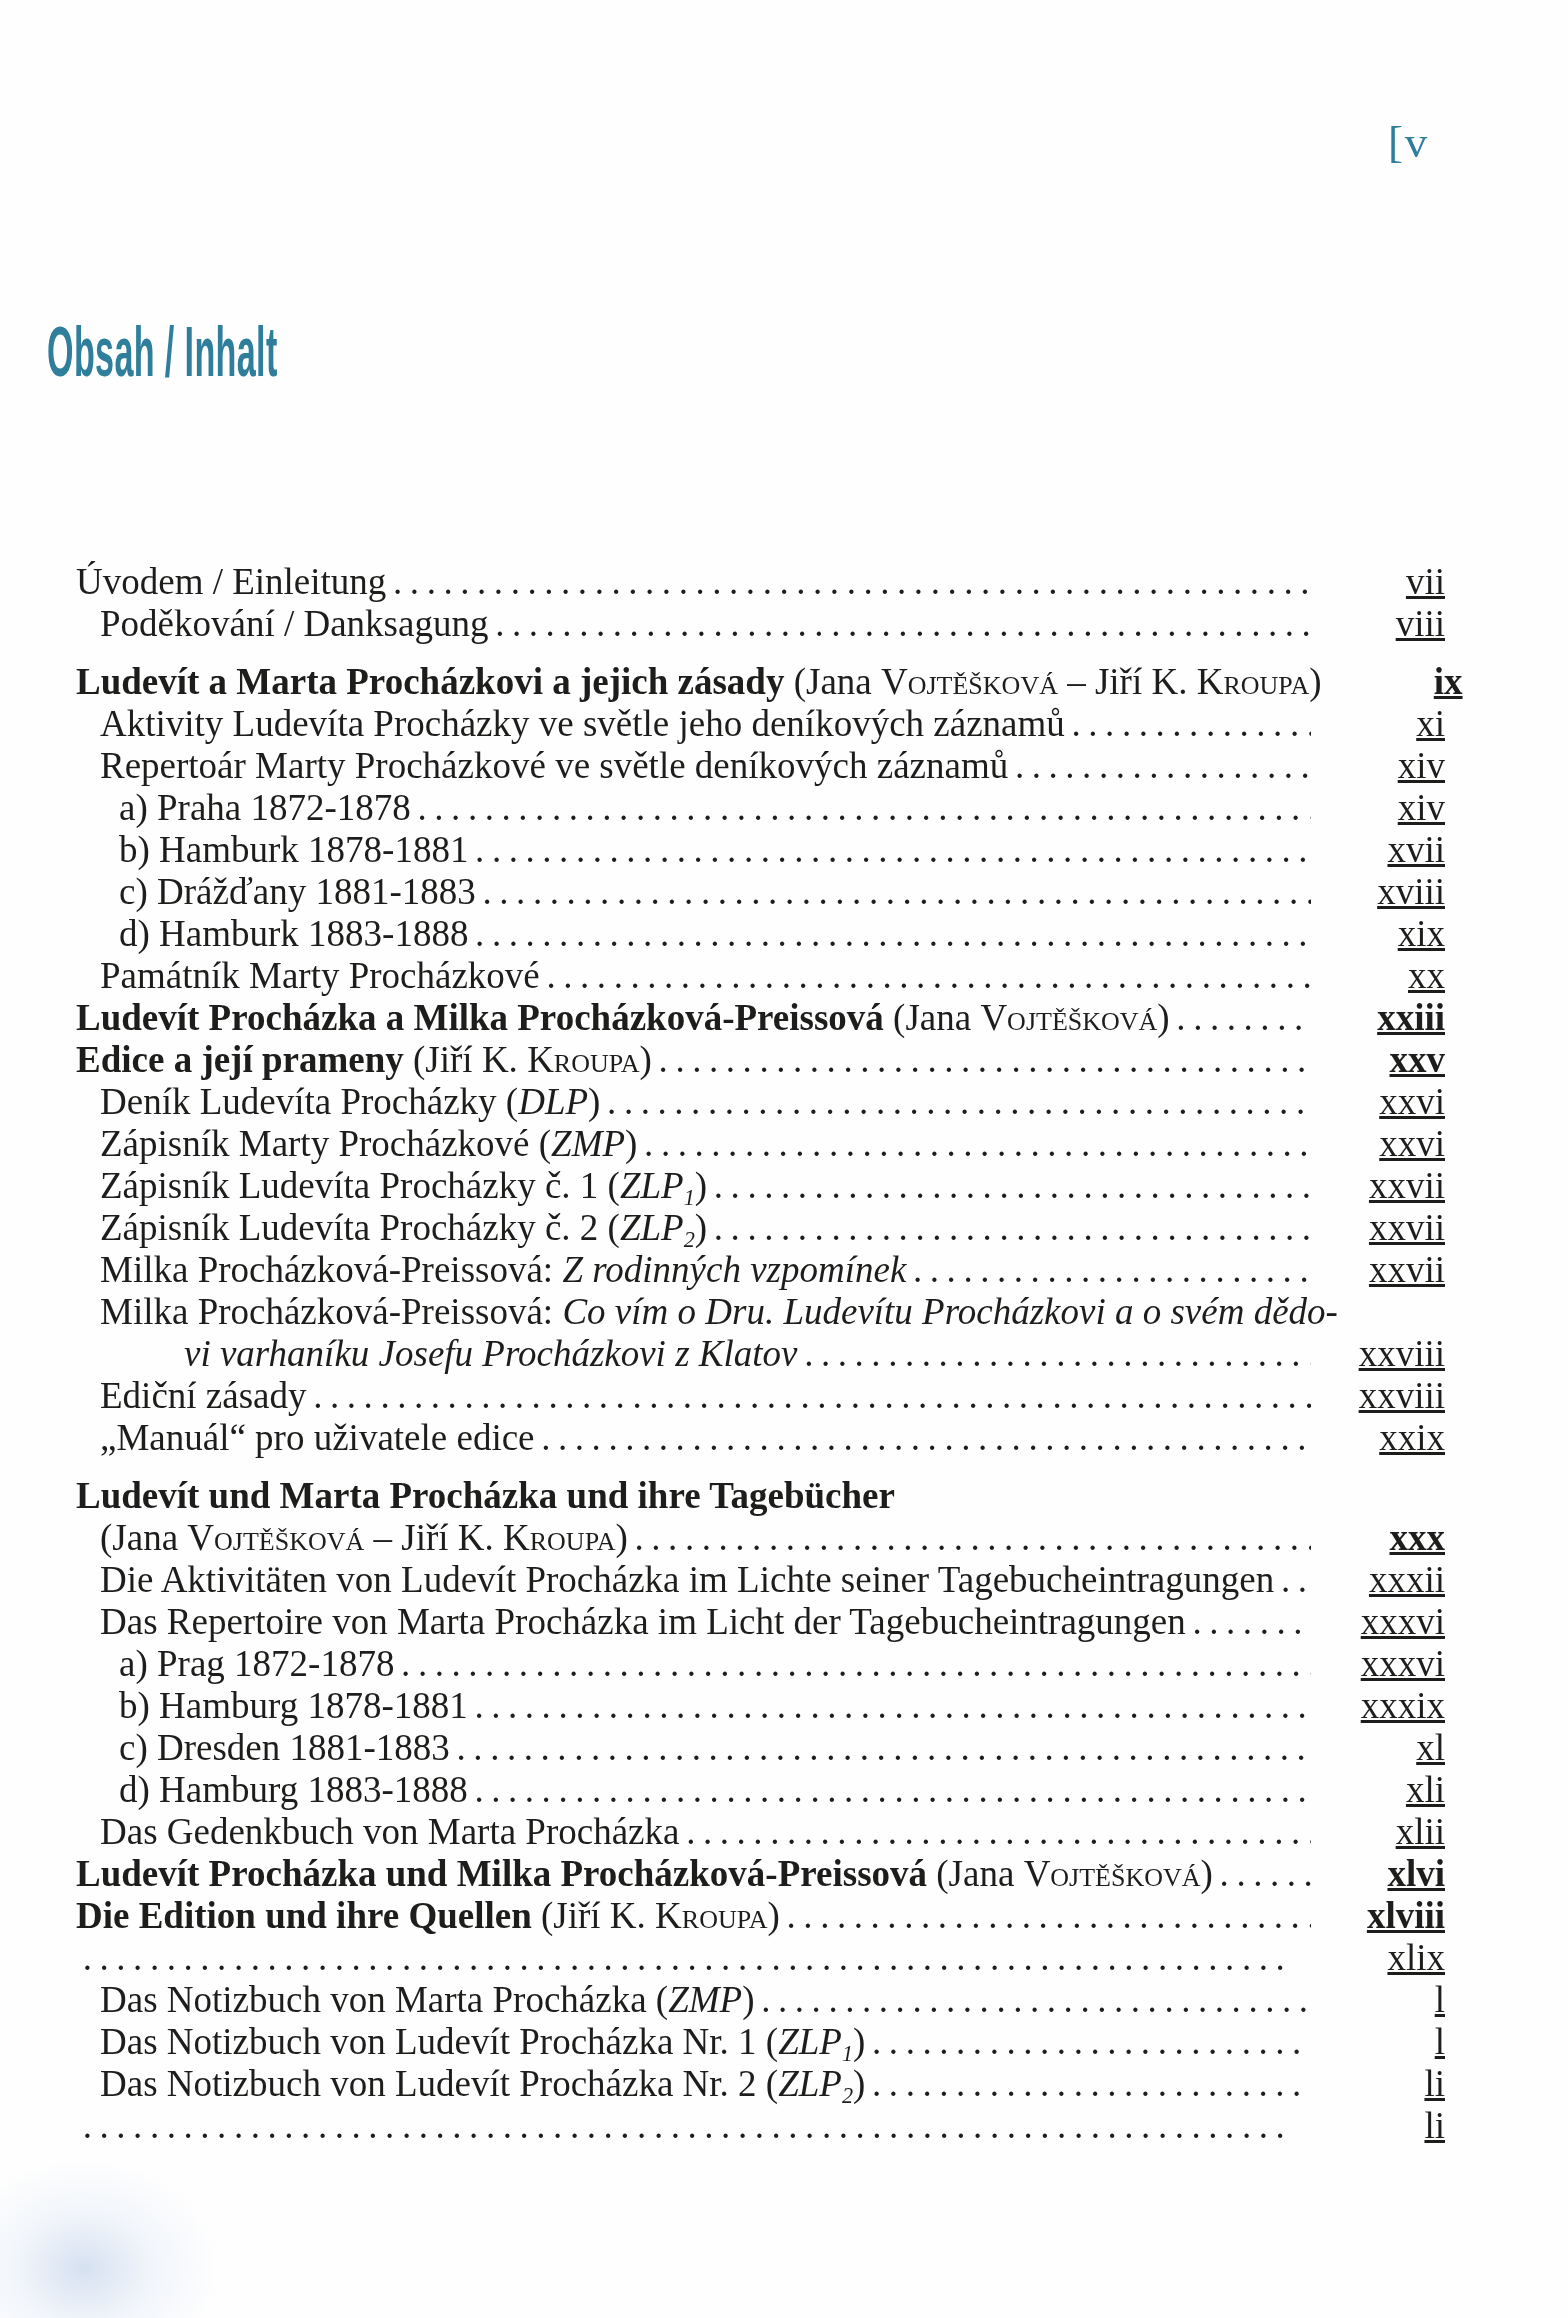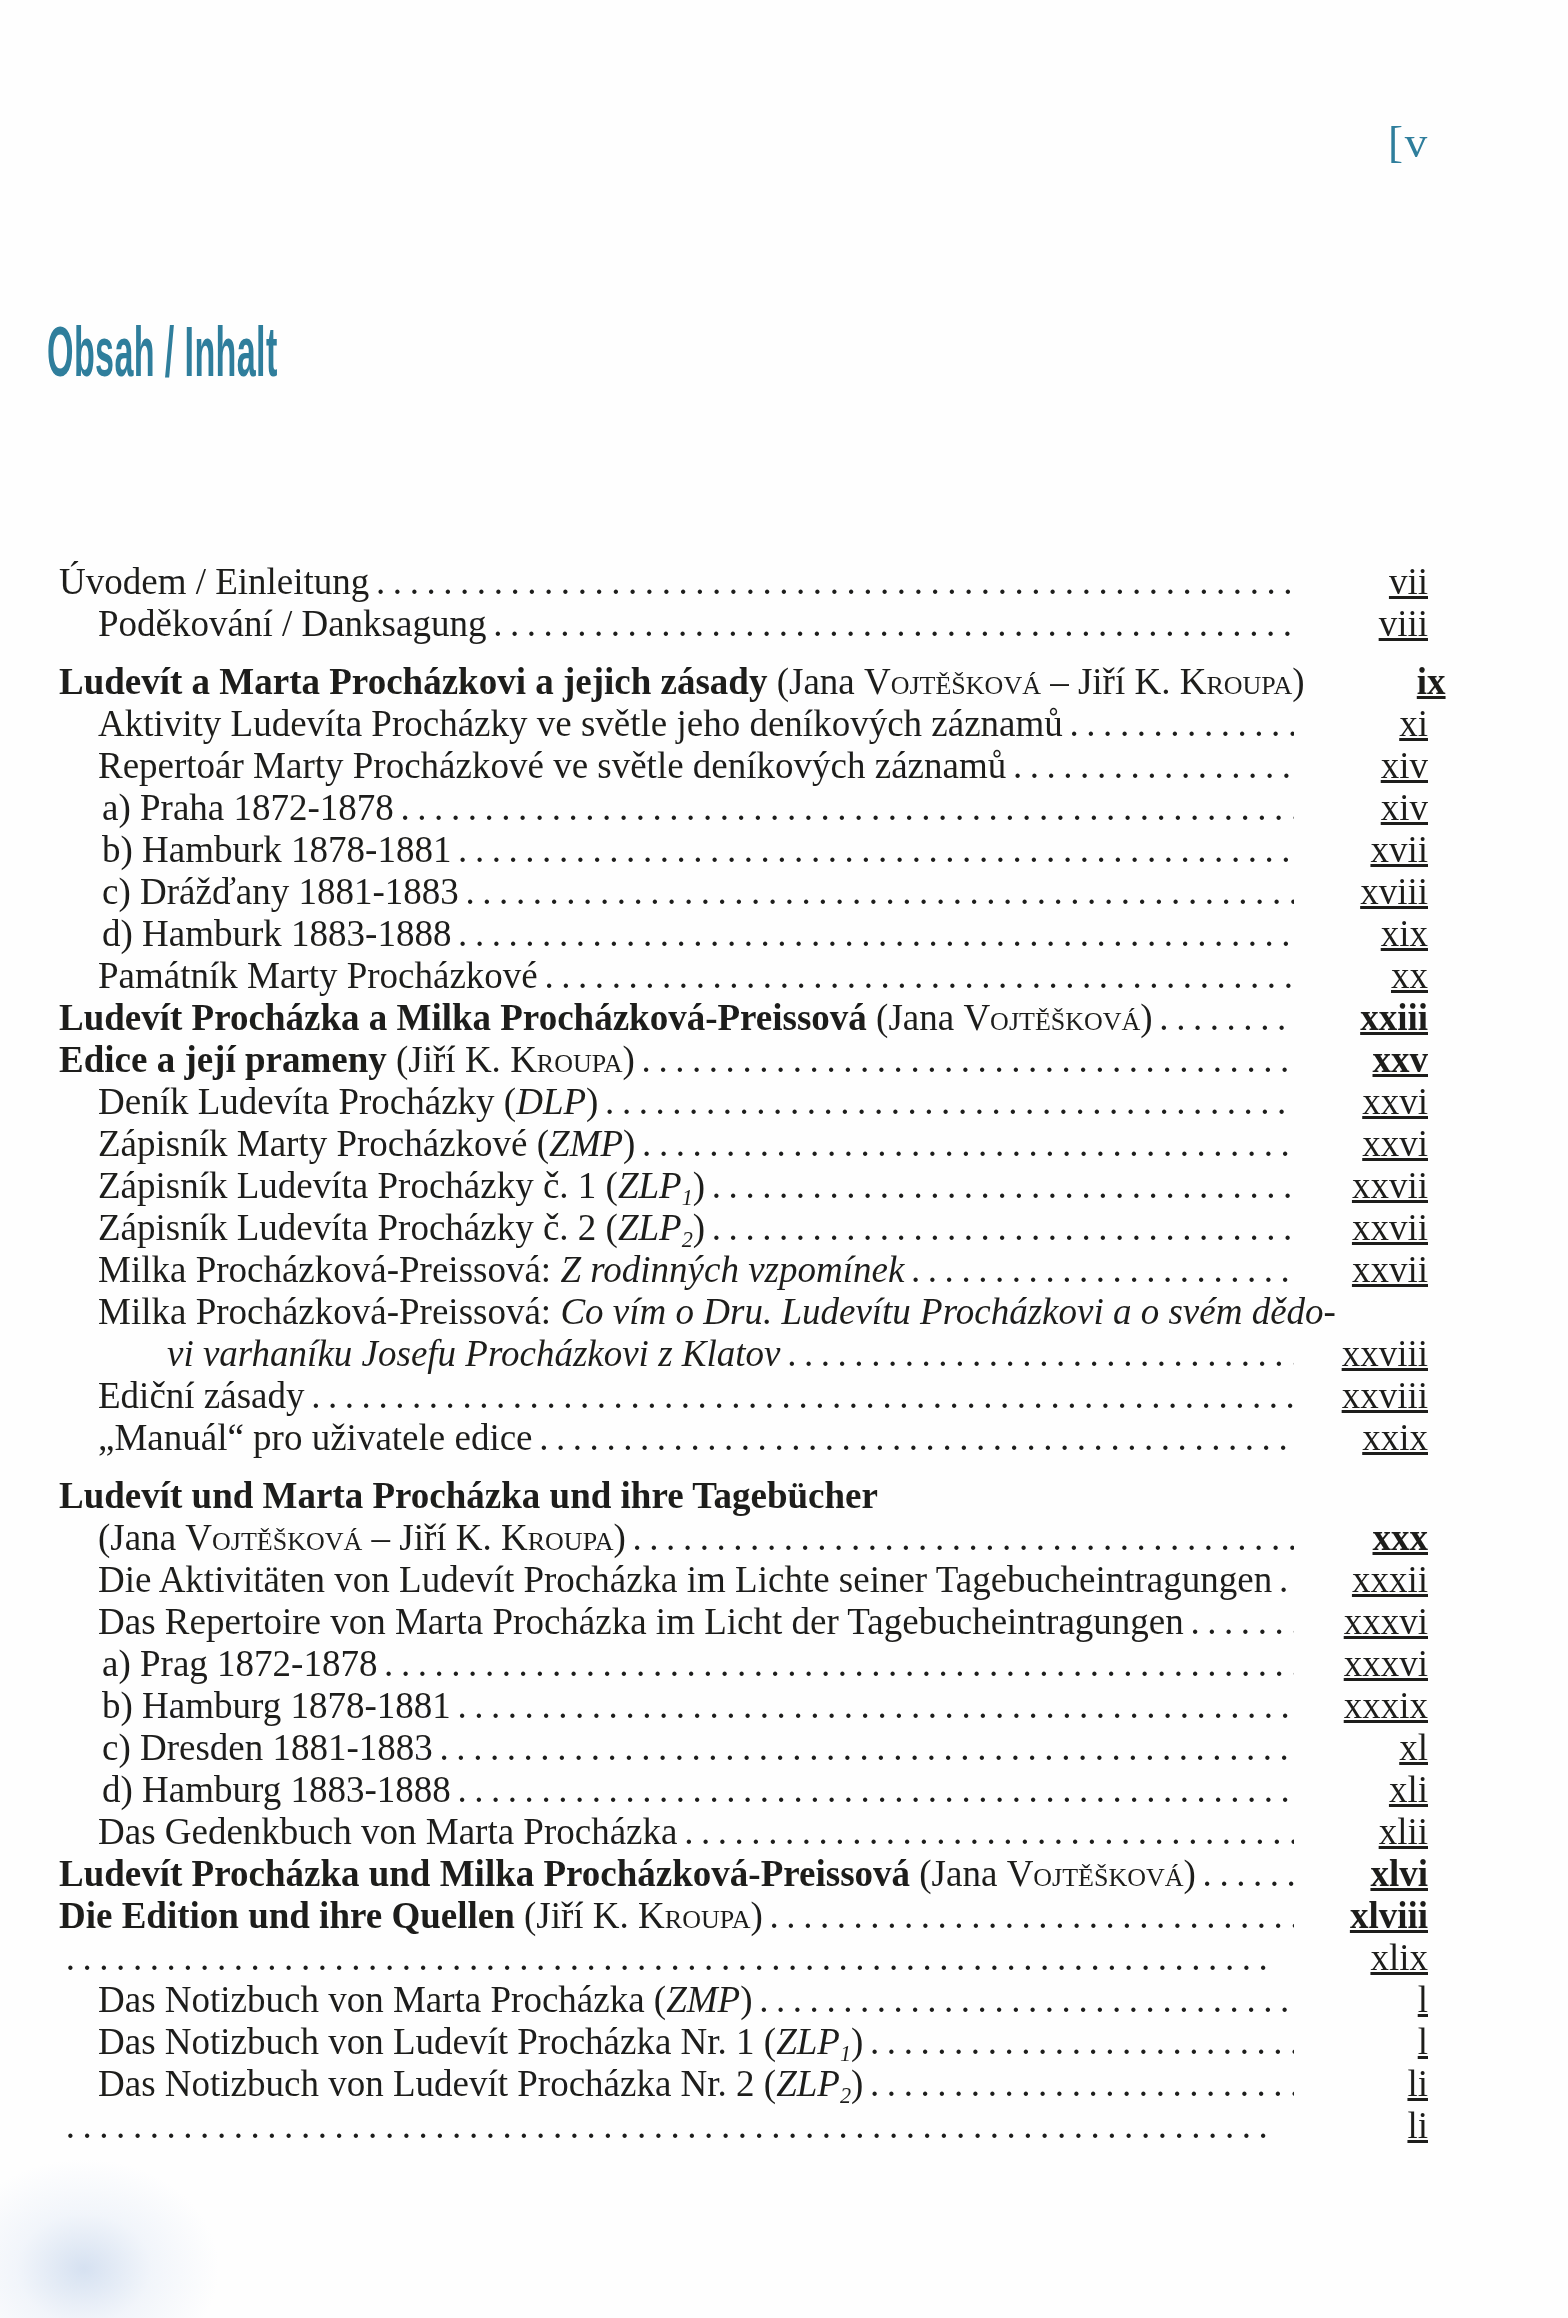--- a/index.html
+++ b/index.html
@@ -23,29 +23,29 @@
   }
   .doc-title{
     position:absolute;left:47px;top:268px;
     font-family:"Liberation Sans", sans-serif;
     font-weight:bold;font-size:71px;line-height:1;
     color:#2f7e9c;white-space:nowrap;
     transform:scaleX(0.48);transform-origin:left top;
     letter-spacing:0.8px;
   }
   .toc{
-    position:absolute;left:59px;top:561px;width:1369px;
+    position:absolute;left:76px;top:561px;width:1369px;
     font-size:37px;line-height:42px;
   }
   .row{
     display:flex;align-items:baseline;height:42px;white-space:nowrap;
   }
   .row.gap{margin-top:16px;}
   .label{flex:0 0 auto;}
-  .ind1 .label{margin-left:39px;text-align:right;}
+  .ind1 .label{margin-left:24px;text-align:right;}
   .ind2 .label{margin-left:43px;}
   .ind3 .label{margin-left:108px;}
   .b{font-weight:bold;}
   .sc{font-variant:small-caps;}
   .i{font-style:italic;}
   .isub{font-style:italic;font-size:0.6em;vertical-align:-0.32em;}
   .dots{
     flex:1 1 auto;overflow:hidden;white-space:nowrap;
     margin:0 8.4px 0 6.7px;word-spacing:-1.7px;
   }

